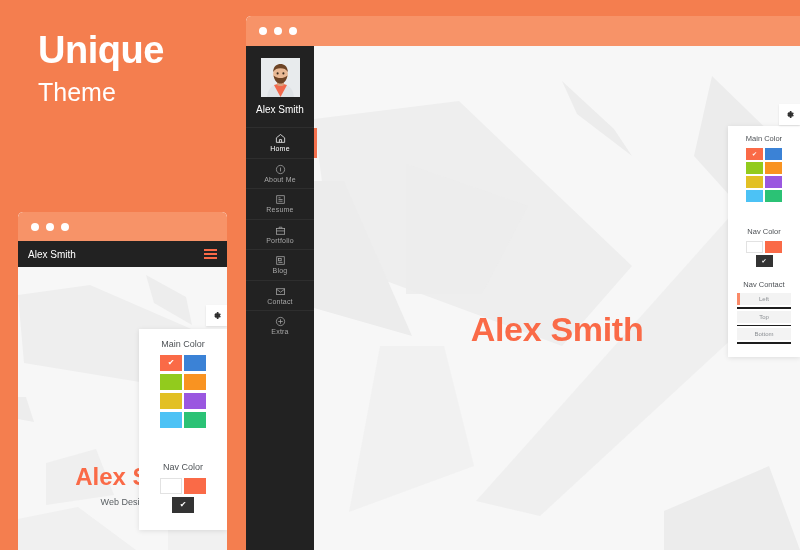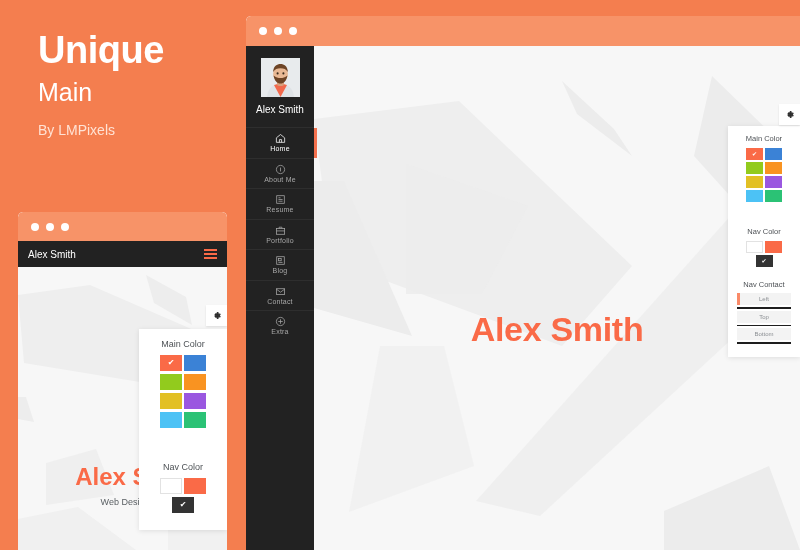--- a/index.html
+++ b/index.html
@@ -165,22 +165,21 @@
   #mobile-settings .sec-title { font-size: 9px; margin-bottom: 6px; }
   #mobile-settings .sec-title.nav { margin-top: 12px; }
   #mobile-settings .swatch { width: 22px; height: 16px; margin: 0 1px 3px 1px; }
   #mobile-settings .swatch .check { font-size: 8px; }
 </style>
 </head>
 <body>
 
 <div id="promo">
   <div class="title">Unique</div>
-  <div class="subtitle">Main</div>
-  <div class="byline">By LMPixels</div>
+  <div class="subtitle">Theme</div>
 </div>
 
 <div id="desktop-window">
 
   <div class="win-bar">
     <div class="dots">
       <span class="dot"></span>
       <span class="dot"></span>
       <span class="dot"></span>
     </div>

